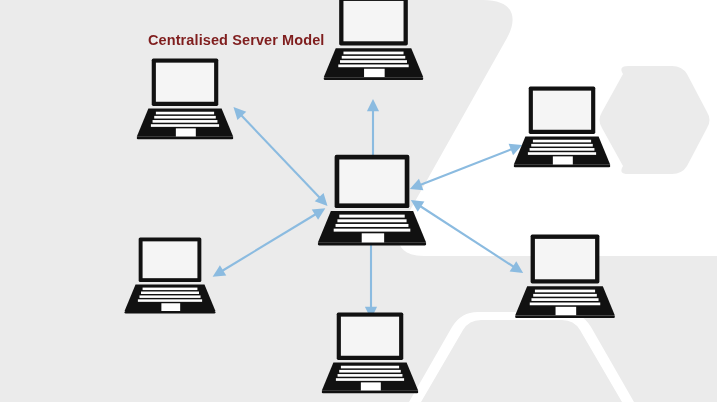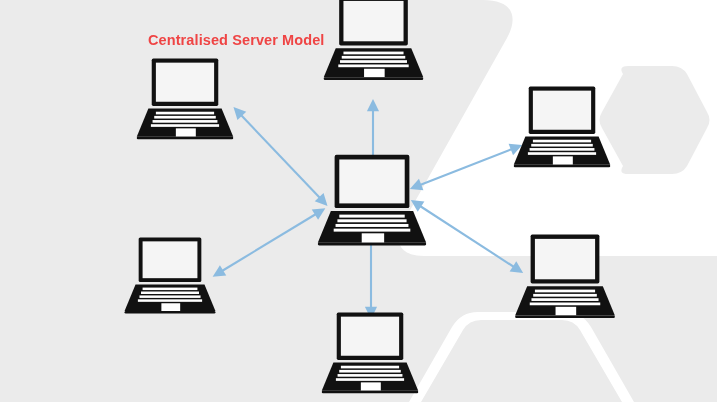--- a/index.html
+++ b/index.html
@@ -31,21 +31,21 @@
   .node {
     position: absolute;
   }
   .node svg { display: block; }
   #title {
     position: absolute;
     left: 148px;
     top: 32px;
     font-size: 14.5px;
     font-weight: 600;
-    color: #ef4444;
+    color: #7f1d1d;
     letter-spacing: 0.1px;
     white-space: nowrap;
   }
 </style>
 </head>
 <body>
 
 <div id="slide">
 
   <svg id="bg-layer" viewBox="0 0 717 402">

